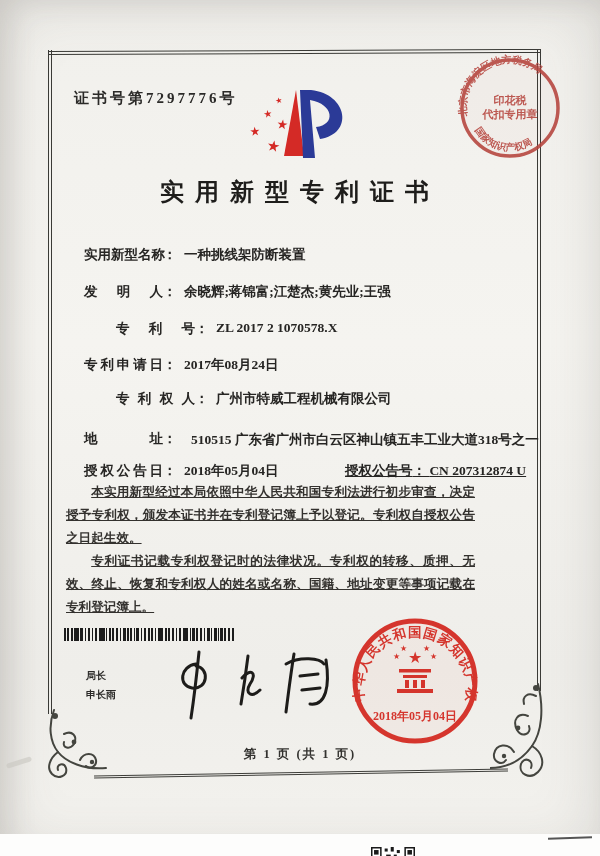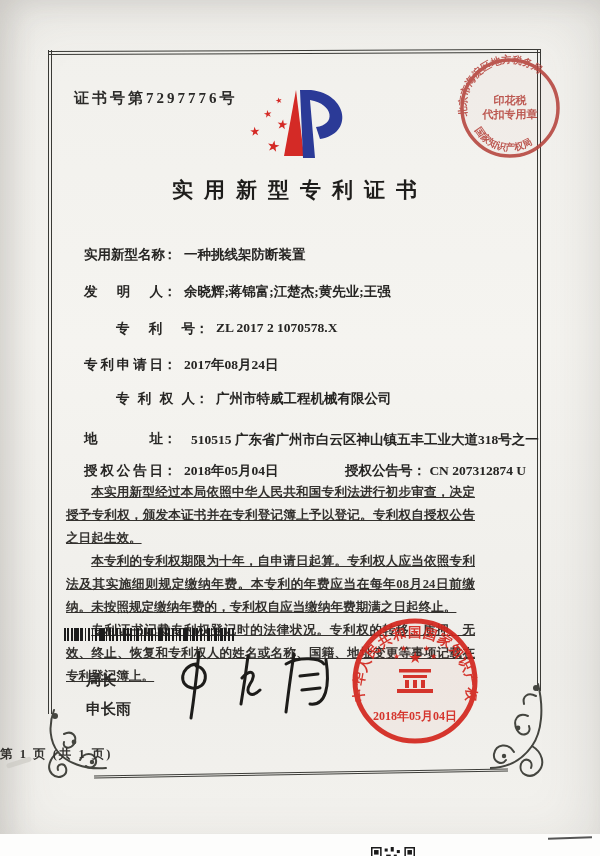--- a/index.html
+++ b/index.html
@@ -13,44 +13,44 @@
   
   .frame-top{position:absolute;left:48px;top:50px;width:492px;height:0;border-top:4px double #3a3a36;transform:rotate(-.25deg);}
   .frame-left{position:absolute;left:48px;top:50px;width:0;height:664px;border-left:4px double #3a3a36;}
   .frame-right{position:absolute;left:537px;top:49px;width:0;height:642px;border-left:4px double #3a3a36;}
   .bottom-rule{position:absolute;left:94px;top:772px;width:414px;height:0;border-top:3px double #3e3e3a;transform:rotate(-1deg);}
   .ornament{position:absolute;color:#44453f;}
   
   .cert-no{position:absolute;left:74px;top:89px;font-size:15px;font-weight:bold;letter-spacing:3px;}
   .logo{position:absolute;left:234px;top:84px;width:136px;height:84px;}
   .title{position:absolute;left:0;top:176px;width:600px;text-align:center;
-    font-size:21px;font-weight:bold;letter-spacing:11px;color:#1e1d1b;}
+    font-size:24px;font-weight:bold;letter-spacing:11px;color:#1e1d1b;}
   
   .fields{position:absolute;left:84px;top:246px;width:420px;font-size:13.5px;font-weight:bold;color:#262523;}
   .frow{position:absolute;left:0;white-space:nowrap;}
   .flabel{display:inline-block;width:79px;text-align:justify;text-align-last:justify;vertical-align:top;}
   .fcolon{display:inline-block;vertical-align:top;}
   .fvalue{display:inline-block;vertical-align:top;margin-left:4px;text-align:center;}
   .fvalue.wrap{white-space:normal;width:362px;line-height:1.55;}
-  .grant-pair{position:absolute;left:261px;top:0;white-space:nowrap;}
+  .grant-pair{position:absolute;left:261px;top:0;white-space:nowrap;text-decoration:underline;}
   
   .paras{position:absolute;left:66px;top:481px;width:409px;font-size:12.6px;line-height:1.83;
     text-align:justify;color:#33312e;font-weight:bold;text-decoration:underline;}
   .paras p{margin:0;text-indent:2em;}
   
   .barcode{position:absolute;left:64px;top:628px;width:171px;height:13px;background:
     repeating-linear-gradient(90deg,#1c1c1c 0 1.5px,transparent 1.5px 3.5px),
     repeating-linear-gradient(90deg,#1c1c1c 0 1px,transparent 1px 8px),
     repeating-linear-gradient(90deg,#1c1c1c 0 2.5px,transparent 2.5px 12px);}
-  .signer{position:absolute;left:86px;top:666px;font-size:15px;font-weight:bold;line-height:1.9;}
+  .signer{position:absolute;left:86px;top:666px;font-size:10px;font-weight:bold;line-height:1.9;}
   .signature{position:absolute;left:168px;top:648px;}
   .seal{position:absolute;left:351px;top:617px;opacity:.93;}
   .tax-stamp{position:absolute;left:456px;top:54px;opacity:.88;}
   
-  .page-footer{position:absolute;left:0;top:746px;width:600px;
+  .page-footer{position:absolute;left:0;top:746px;width:600px;text-align:center;
     font-size:12.5px;font-weight:bold;letter-spacing:2px;color:#33322f;}
   .scan-strip{position:absolute;left:0;top:786px;width:600px;height:70px;background:#fdfdfc;margin-top:48px;}
   .scan-dash{position:absolute;left:548px;top:3px;width:44px;height:0;border-top:2px solid #555;transform:rotate(-2deg);}
   .qr{position:absolute;left:371px;top:13px;}
   .scan-text{position:absolute;left:424px;top:22px;font-size:16.5px;color:#3c3c3c;
     font-family:"Liberation Sans","DejaVu Sans",sans-serif;letter-spacing:1px;}
   .smudge{position:absolute;left:6px;top:760px;width:26px;height:5px;background:#c8c6c0;border-radius:3px;transform:rotate(-18deg);opacity:.6;}
 </style>
 </head>
 <body>
@@ -134,21 +134,20 @@
       <span class="fvalue">2018年05月04日</span>
       <span class="grant-pair">
         <span>授权公告号</span><span>：</span>
         <span>CN 207312874 U</span>
       </span>
     </div>
   </div>
 
   <div class="paras">
     <p>本实用新型经过本局依照中华人民共和国专利法进行初步审查，决定授予专利权，颁发本证书并在专利登记簿上予以登记。专利权自授权公告之日起生效。</p>
-    <p>本专利的专利权期限为十年，自申请日起算。专利权人应当依照专利法及其实施细则规定缴纳年费。本专利的年费应当在每年08月24日前缴纳。未按照规定缴纳年费的，专利权自应当缴纳年费期满之日起终止。</p>
     <p>专利证书记载专利权登记时的法律状况。专利权的转移、质押、无效、终止、恢复和专利权人的姓名或名称、国籍、地址变更等事项记载在专利登记簿上。</p>
   </div>
 
   <div class="barcode"></div>
 
   <div class="signer">
     <div>局长</div>
     <div>申长雨</div>
   </div>
 

